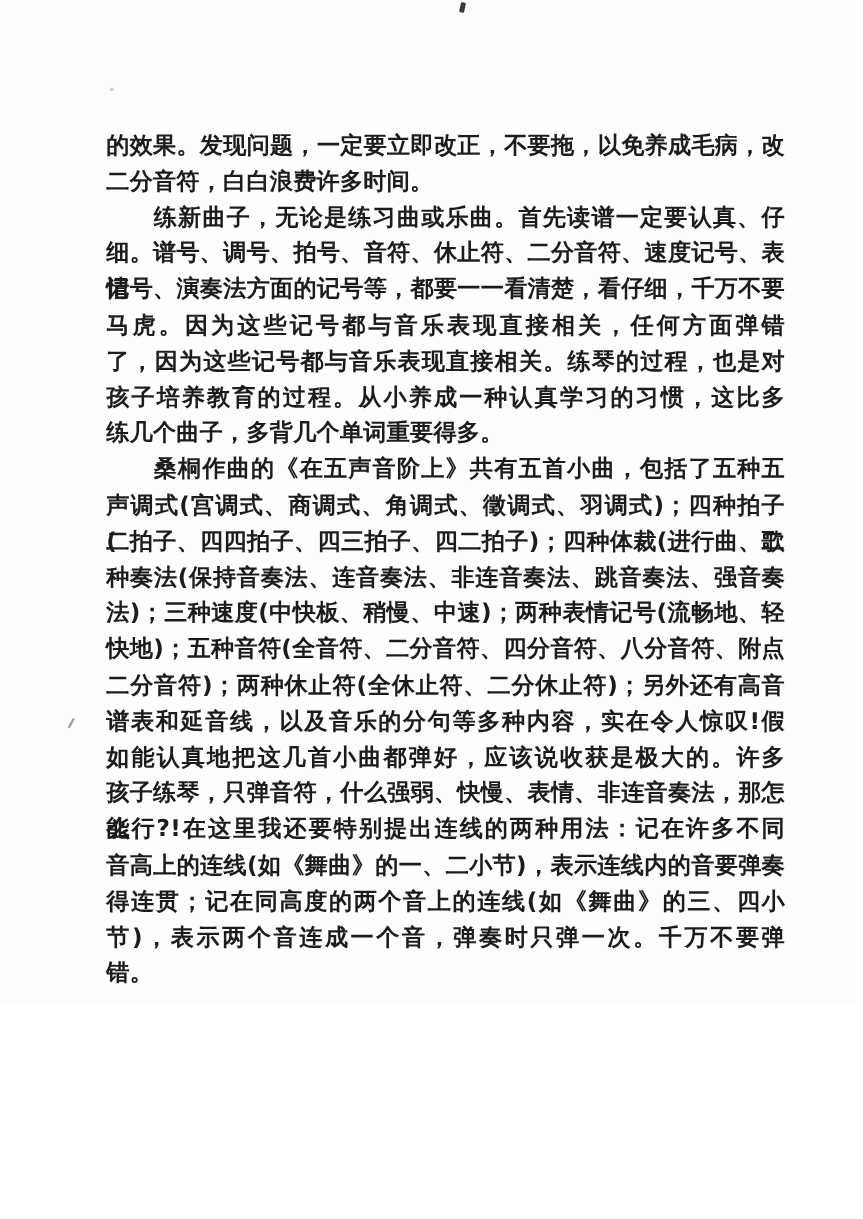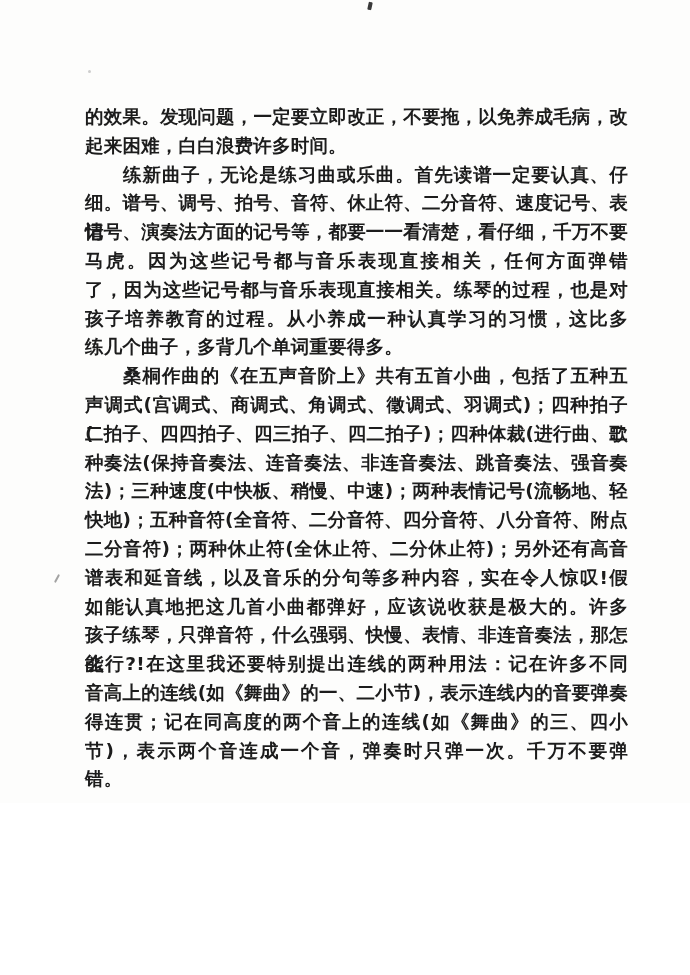--- a/index.html
+++ b/index.html
@@ -124,21 +124,21 @@
 <body>
 
 <div class="page">
 
   <span class="speck-top"></span>
   <span class="speck-margin"></span>
   <span class="tick-artifact"></span>
 
   <div class="textblock">
       <div class="line fill">的效果。发现问题，一定要立即改正，不要拖，以免养成毛病，改</div>
-      <div class="line">起来困难，白白浪费许多时间。</div>
+      <div class="line">二分音符，白白浪费许多时间。</div>
       <div class="line indent fill">练新曲子，无论是练习曲或乐曲。首先读谱一定要认真、仔</div>
       <div class="line fill">细。谱号、调号、拍号、音符、休止符、二分音符、速度记号、表情</div>
       <div class="line fill">记号、演奏法方面的记号等，都要一一看清楚，看仔细，千万不要</div>
       <div class="line fill">马虎。因为这些记号都与音乐表现直接相关，任何方面弹错</div>
       <div class="line fill">了，因为这些记号都与音乐表现直接相关。练琴的过程，也是对</div>
       <div class="line fill">孩子培养教育的过程。从小养成一种认真学习的习惯，这比多</div>
       <div class="line">练几个曲子，多背几个单词重要得多。</div>
       <div class="line indent fill">桑桐作曲的《在五声音阶上》共有五首小曲，包括了五种五</div>
       <div class="line fill">声调式(宫调式、商调式、角调式、徵调式、羽调式)；四种拍子(二</div>
       <div class="line fill">二拍子、四四拍子、四三拍子、四二拍子)；四种体裁(进行曲、歌</div>

